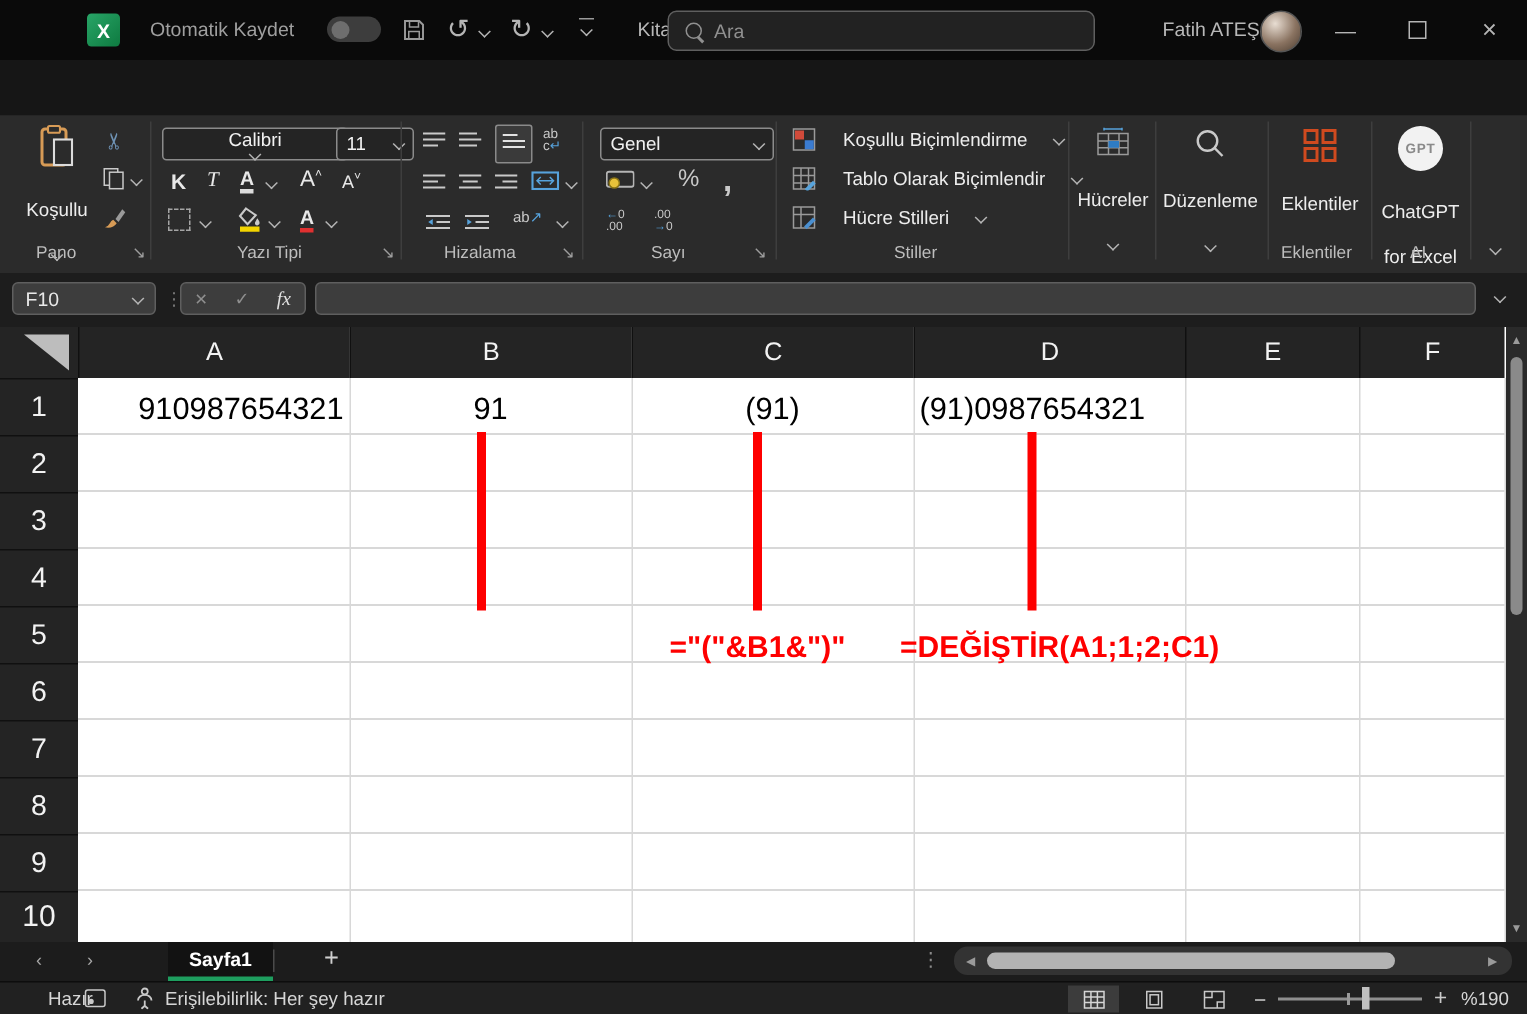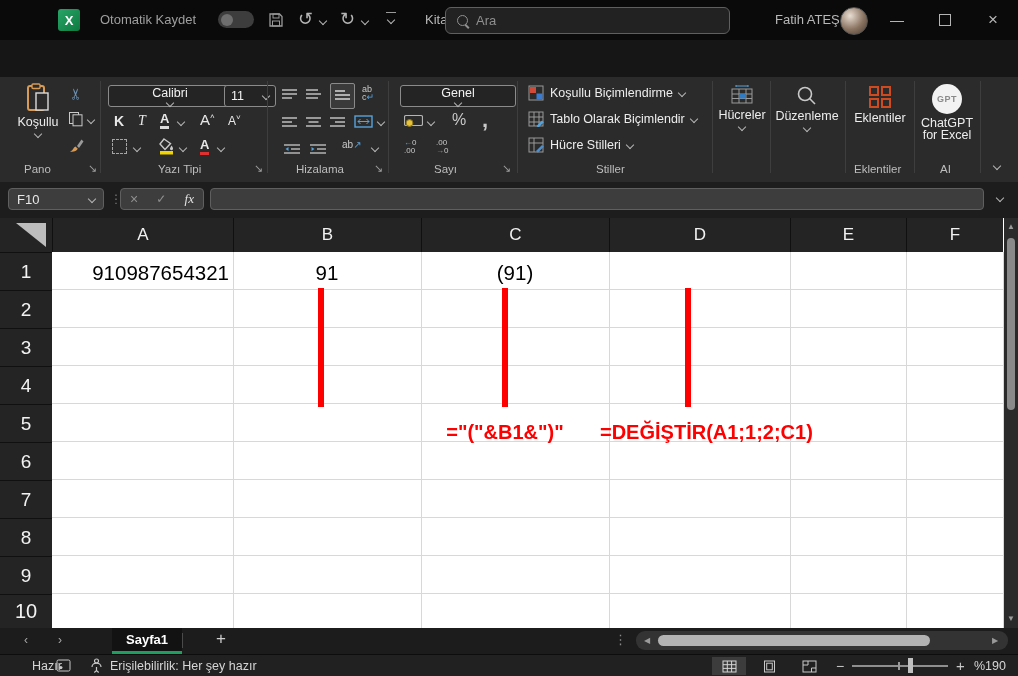--- a/index.html
+++ b/index.html
@@ -29,22 +29,22 @@
   .pillbtn{position:absolute;top:47px;height:25px;border-radius:4px;display:flex;align-items:center;gap:7px;
            font-size:13px;padding:0 11px;border:1px solid #6a6a6a;background:#2f2f2f;color:#f0f0f0;}
   .pillbtn.green{background:#128a4d;border-color:#128a4d;color:#fff;}
   
   #ribbon{position:absolute;left:0;top:77px;width:1018px;height:105px;background:#2b2b2b;border-bottom:1px solid #1a1a1a;}
   .gsep{position:absolute;top:4px;width:1px;height:92px;background:#3e3e3e;}
   .glabel{position:absolute;top:86px;font-size:11.5px;color:#bdbdbd;text-align:center;}
   .dl{position:absolute;top:85px;font-size:11px;color:#9d9d9d;}
   .rsel{position:absolute;background:#242424;border:1px solid #8b8b8b;border-radius:3px;height:20px;
         display:flex;align-items:center;justify-content:space-between;padding:0 6px;font-size:12.5px;color:#f2f2f2;}
-  .bigbtn{position:absolute;display:flex;flex-direction:column;align-items:center;gap:2px;font-size:12.5px;color:#ededed;text-align:left;}
-  .styrow{position:absolute;display:flex;align-items:center;gap:6px;font-size:12.5px;color:#ededed;white-space:nowrap;}
+  .bigbtn{position:absolute;display:flex;flex-direction:column;align-items:center;gap:20px;font-size:12.5px;color:#ededed;text-align:left;}
+  .styrow{position:absolute;display:flex;align-items:center;gap:18px;font-size:12.5px;color:#ededed;white-space:nowrap;}
   .gpt-circle{width:30px;height:30px;border-radius:50%;background:#f2f2f2;color:#8a8a8a;font-weight:bold;
               font-size:9px;display:flex;align-items:center;justify-content:center;letter-spacing:.5px;}
   .ucol{display:inline-block;padding-bottom:1px;border-bottom:3px solid;line-height:13px;font-weight:bold;font-size:13px;}
   .dashbox{display:inline-block;width:13px;height:13px;border:1px dashed #a5a5a5;}
   .dec2{font-size:8px;line-height:8px;color:#c9c9c9;text-align:left;}
   .dec2 b{color:#57a3dc;font-weight:normal;}
   
   #fbar{position:absolute;left:0;top:182px;width:1018px;height:36px;background:#1d1d1d;}
   .fbox{position:absolute;top:6px;height:22px;background:#3d3d3d;border:1px solid #5f5f5f;border-radius:4px;box-sizing:border-box;}
   
@@ -256,21 +256,21 @@
             <line x1="0" y1="10" x2="16" y2="10"></line>
           </g>
           <path d="M1.5 4 l3 2 -3 2z" fill="#57a3dc"></path>
         </svg></span>
     <span class="abs" style="left:342px;top:62px;font-size:10px;color:#c9c9c9;">ab<span style="color:#57a3dc;">↗</span></span>
     <span class="abs cv" style="left:372px;top:68px;"></span>
     <span class="glabel" style="left:296px;">Hizalama</span>
     <span class="dl" style="left:374px;">↘</span>
     <div class="gsep" style="left:388px;"></div>
 
-    <div class="rsel" style="left:400px;top:8px;width:102px;flex-direction:column;">
+    <div class="rsel" style="left:400px;top:8px;width:102px;">
       <span>Genel</span>
         <span class="cv"></span>
     </div>
     <span class="abs" style="left:404px;top:36px;">
       <svg width="19" height="13">
           <rect x="0.5" y="1.5" width="18" height="10" rx="1.5" fill="none" stroke="#b5b5b5" stroke-width="1.2"></rect>
           <circle cx="5.5" cy="9" r="3.4" fill="#e8c23a" stroke="#8a7417"></circle>
         </svg>
     </span>
     <span class="abs cv" style="left:428px;top:42px;"></span>
@@ -402,20 +402,21 @@
     <div class="vline" style="left:233px;"></div>
     <div class="vline" style="left:421px;"></div>
     <div class="vline" style="left:609px;"></div>
     <div class="vline" style="left:790px;"></div>
     <div class="vline" style="left:906px;"></div>
     <div class="vline" style="left:1003px;"></div>
 
     <div class="cellval" style="left:54px;width:175px;text-align:right;">910987654321</div>
     <div class="cellval" style="left:233px;width:188px;text-align:center;">91</div>
     <div class="cellval" style="left:421px;width:188px;text-align:center;">(91)</div>
+    <div class="cellval" style="left:613px;">(91)0987654321</div>
 
     <div class="redline" style="left:318px;top:70px;height:119px;"></div>
     <div class="redline" style="left:502px;top:70px;height:119px;"></div>
     <div class="redline" style="left:685px;top:70px;height:119px;"></div>
 
     <div class="ann" style="left:425px;width:160px;text-align:center;">="("&amp;B1&amp;")"</div>
     <div class="ann" style="left:600px;">=DEĞİŞTİR(A1;1;2;C1)</div>
 
     <div class="vscroll">
       <span class="arrow" style="top:4px;">▲</span>

